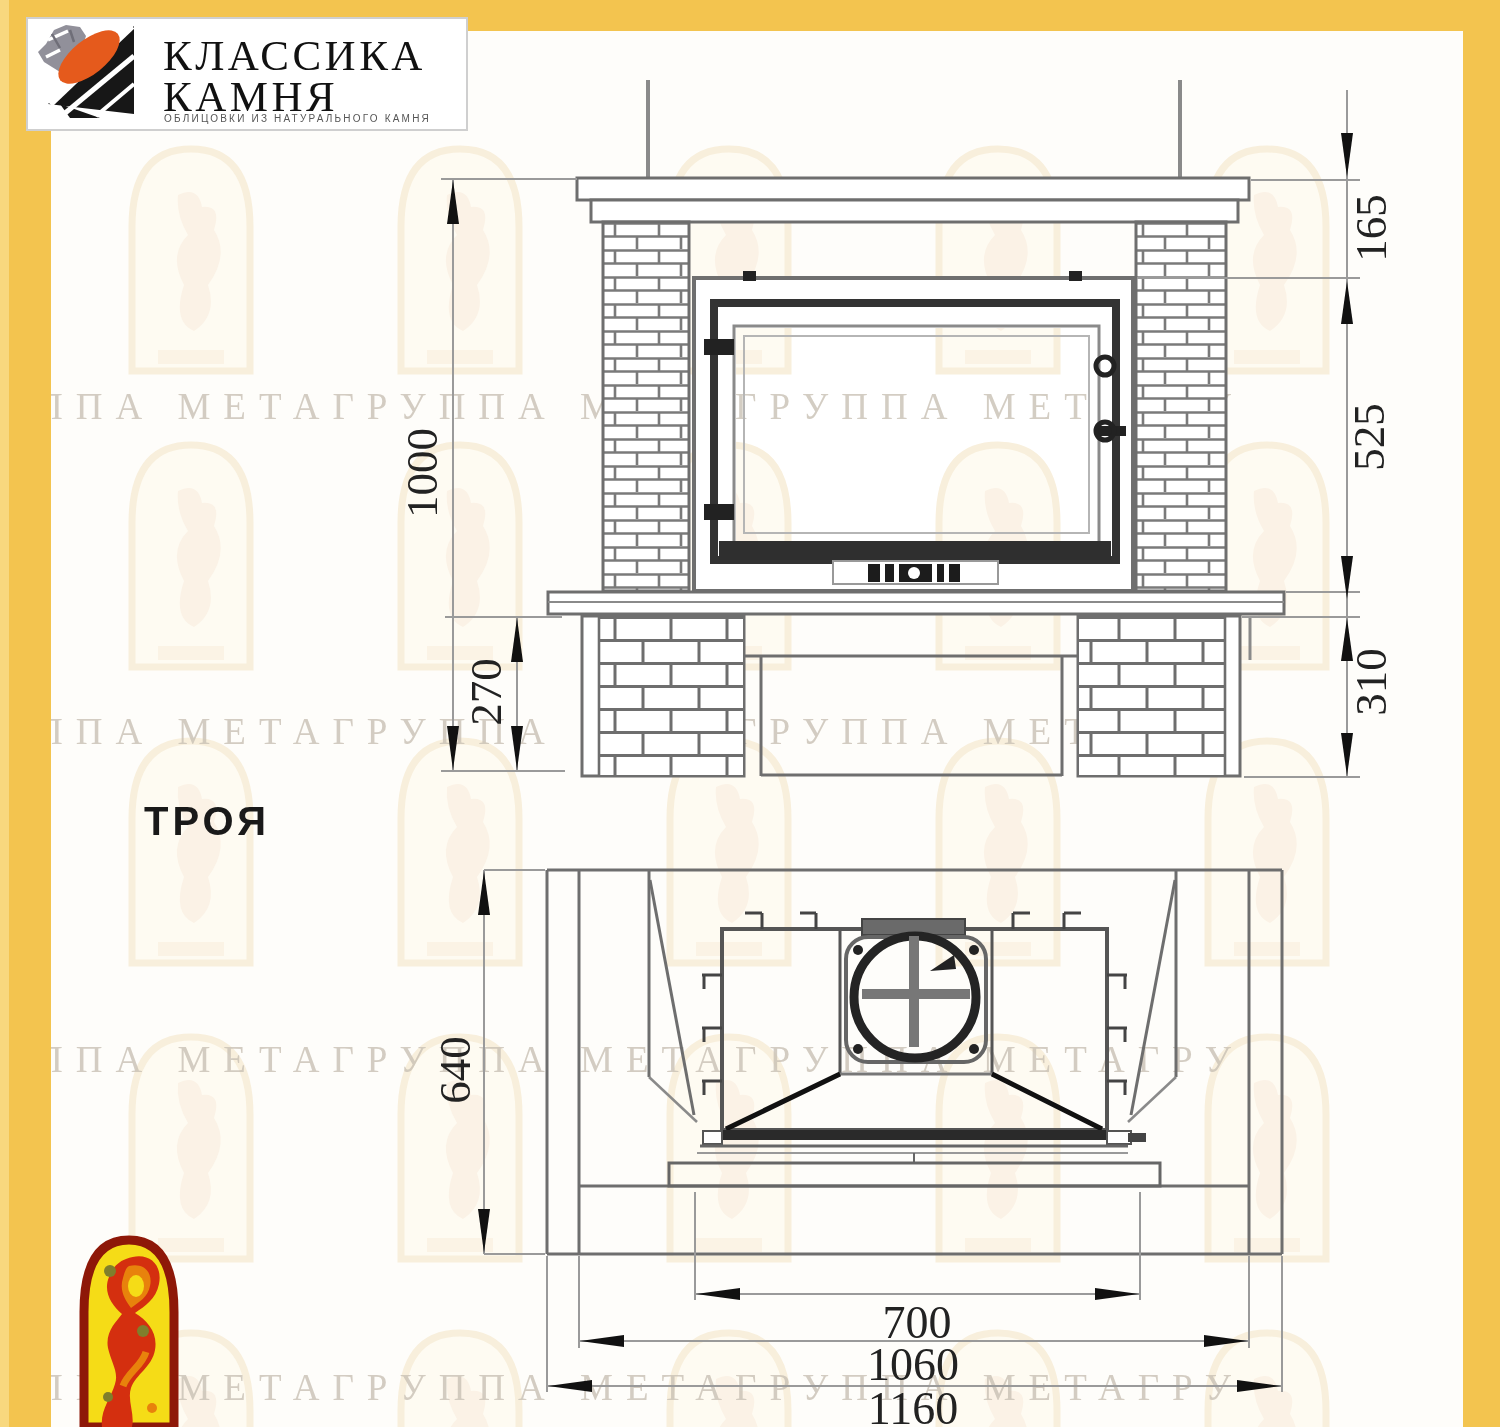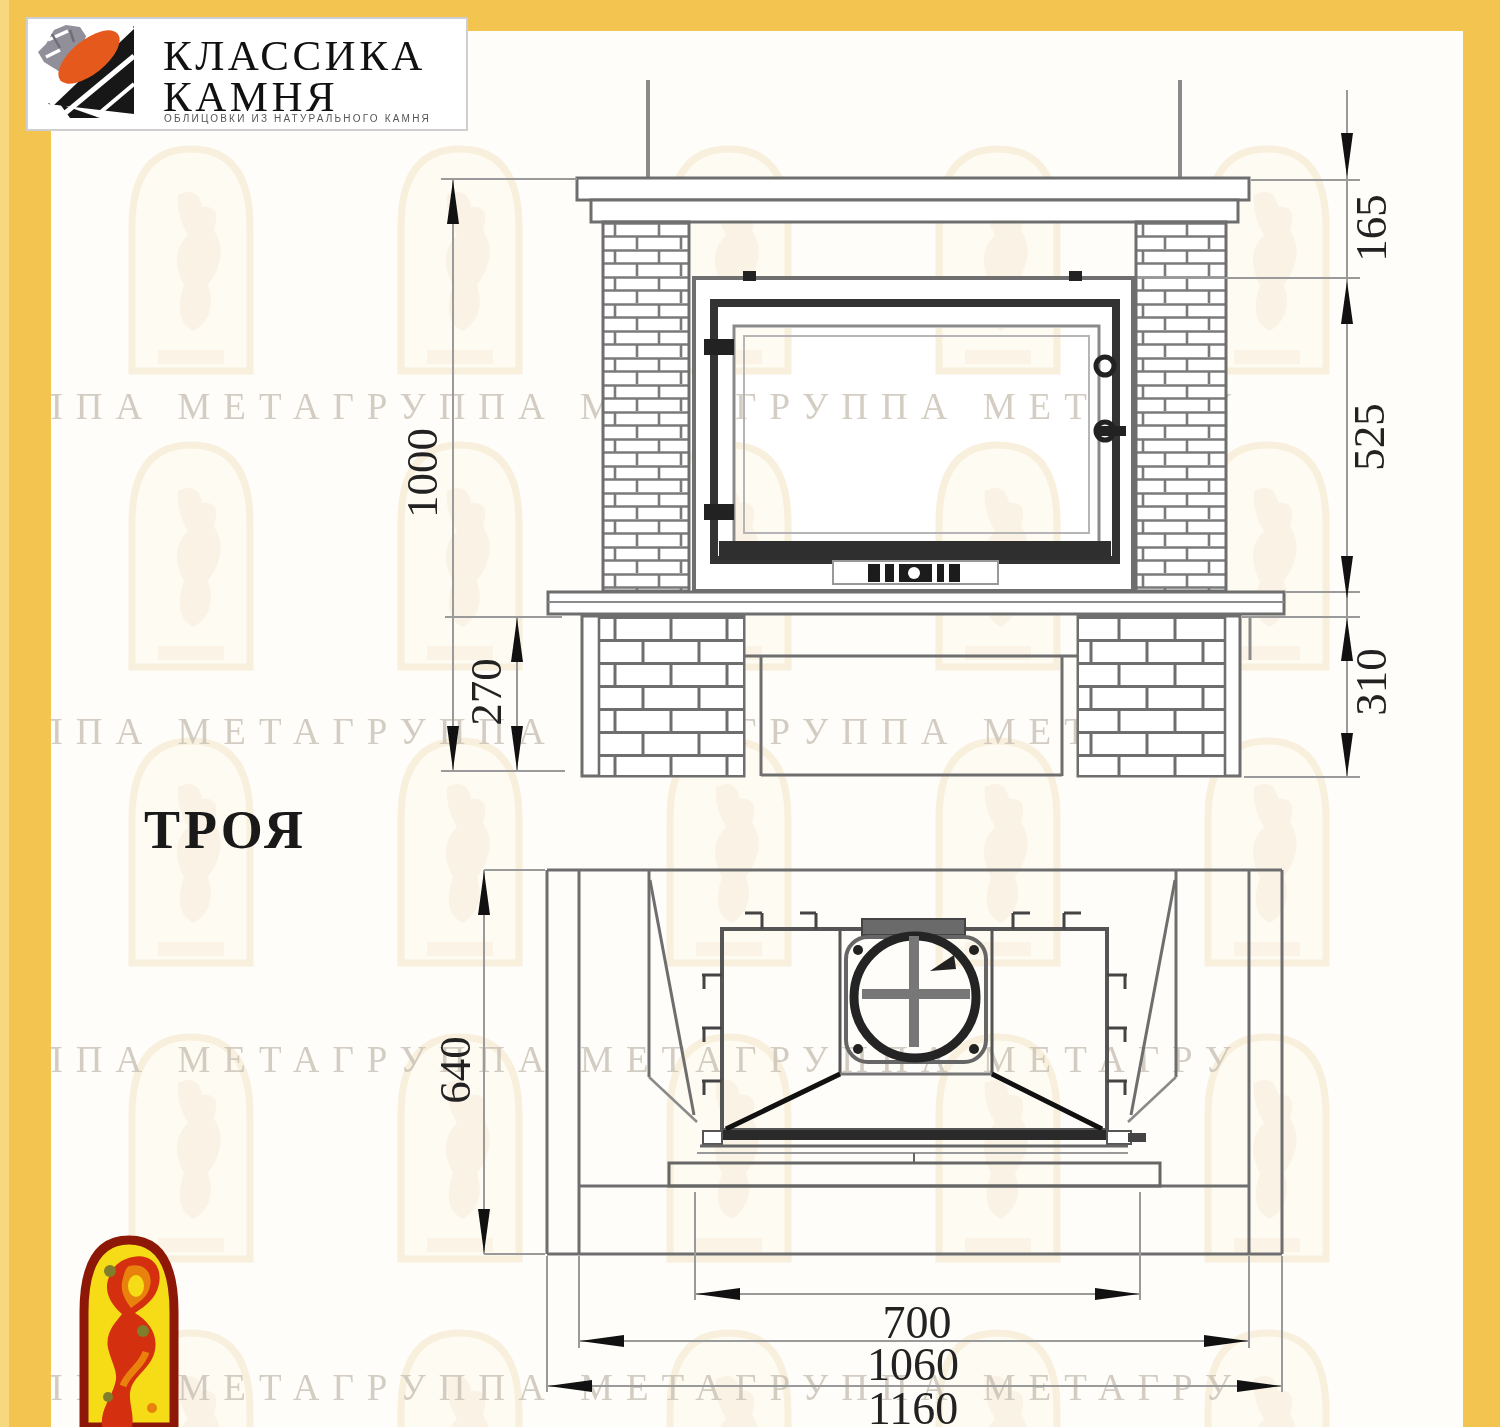--- a/index.html
+++ b/index.html
@@ -288,13 +288,13 @@
     <ellipse cx="89" cy="57" rx="37" ry="17" transform="rotate(-39 89 57)" fill="#e55a1c"></ellipse>
 
     <text x="163" y="70" font-family="Liberation Serif, serif" font-size="43" letter-spacing="3.5" fill="#111111">КЛАССИКА</text>
 
     <text x="163" y="111" font-family="Liberation Serif, serif" font-size="43" letter-spacing="3.5" fill="#111111">КАМНЯ</text>
 
     <text x="164" y="122" font-family="Liberation Sans, sans-serif" font-size="10" letter-spacing="2.2" fill="#555555">ОБЛИЦОВКИ ИЗ НАТУРАЛЬНОГО КАМНЯ</text>
   </g>
 </svg>
 
-<div class="abs" style="left:144px;top:799px;font-family:Liberation Serif, serif;font-weight:bold;font-size:54px;letter-spacing:4px;color:#191919;">ТРОЯ</div>
+<div class="abs" style="left:144px;top:799px;font-family:Liberation Sans, sans-serif;font-weight:bold;font-size:40px;letter-spacing:4px;color:#191919;">ТРОЯ</div>
 
 </body></html>

